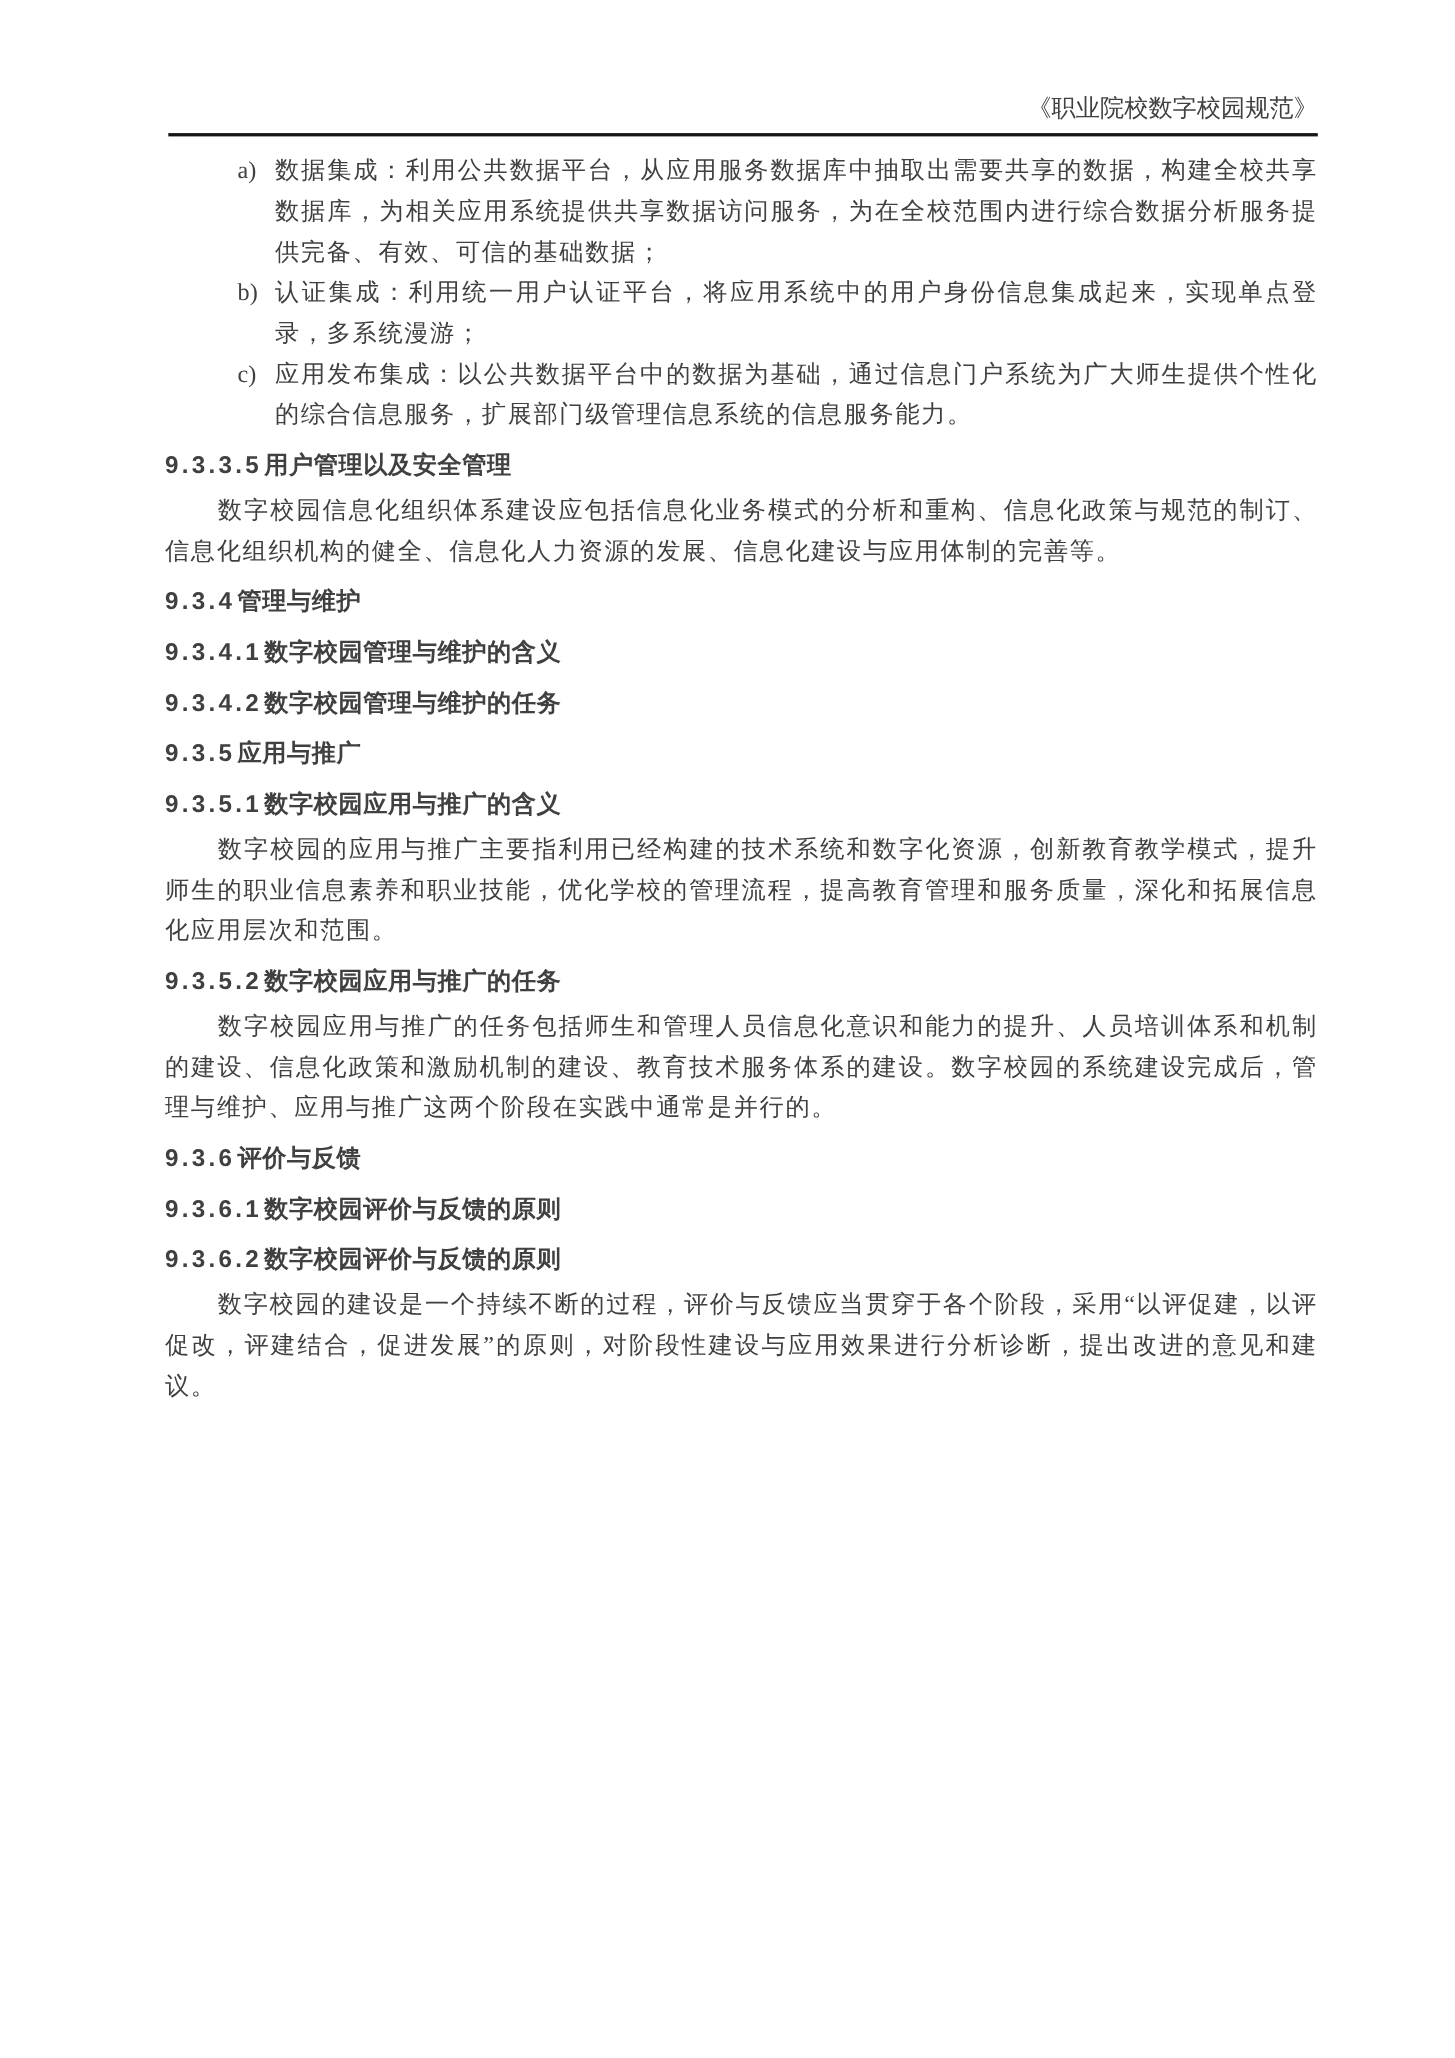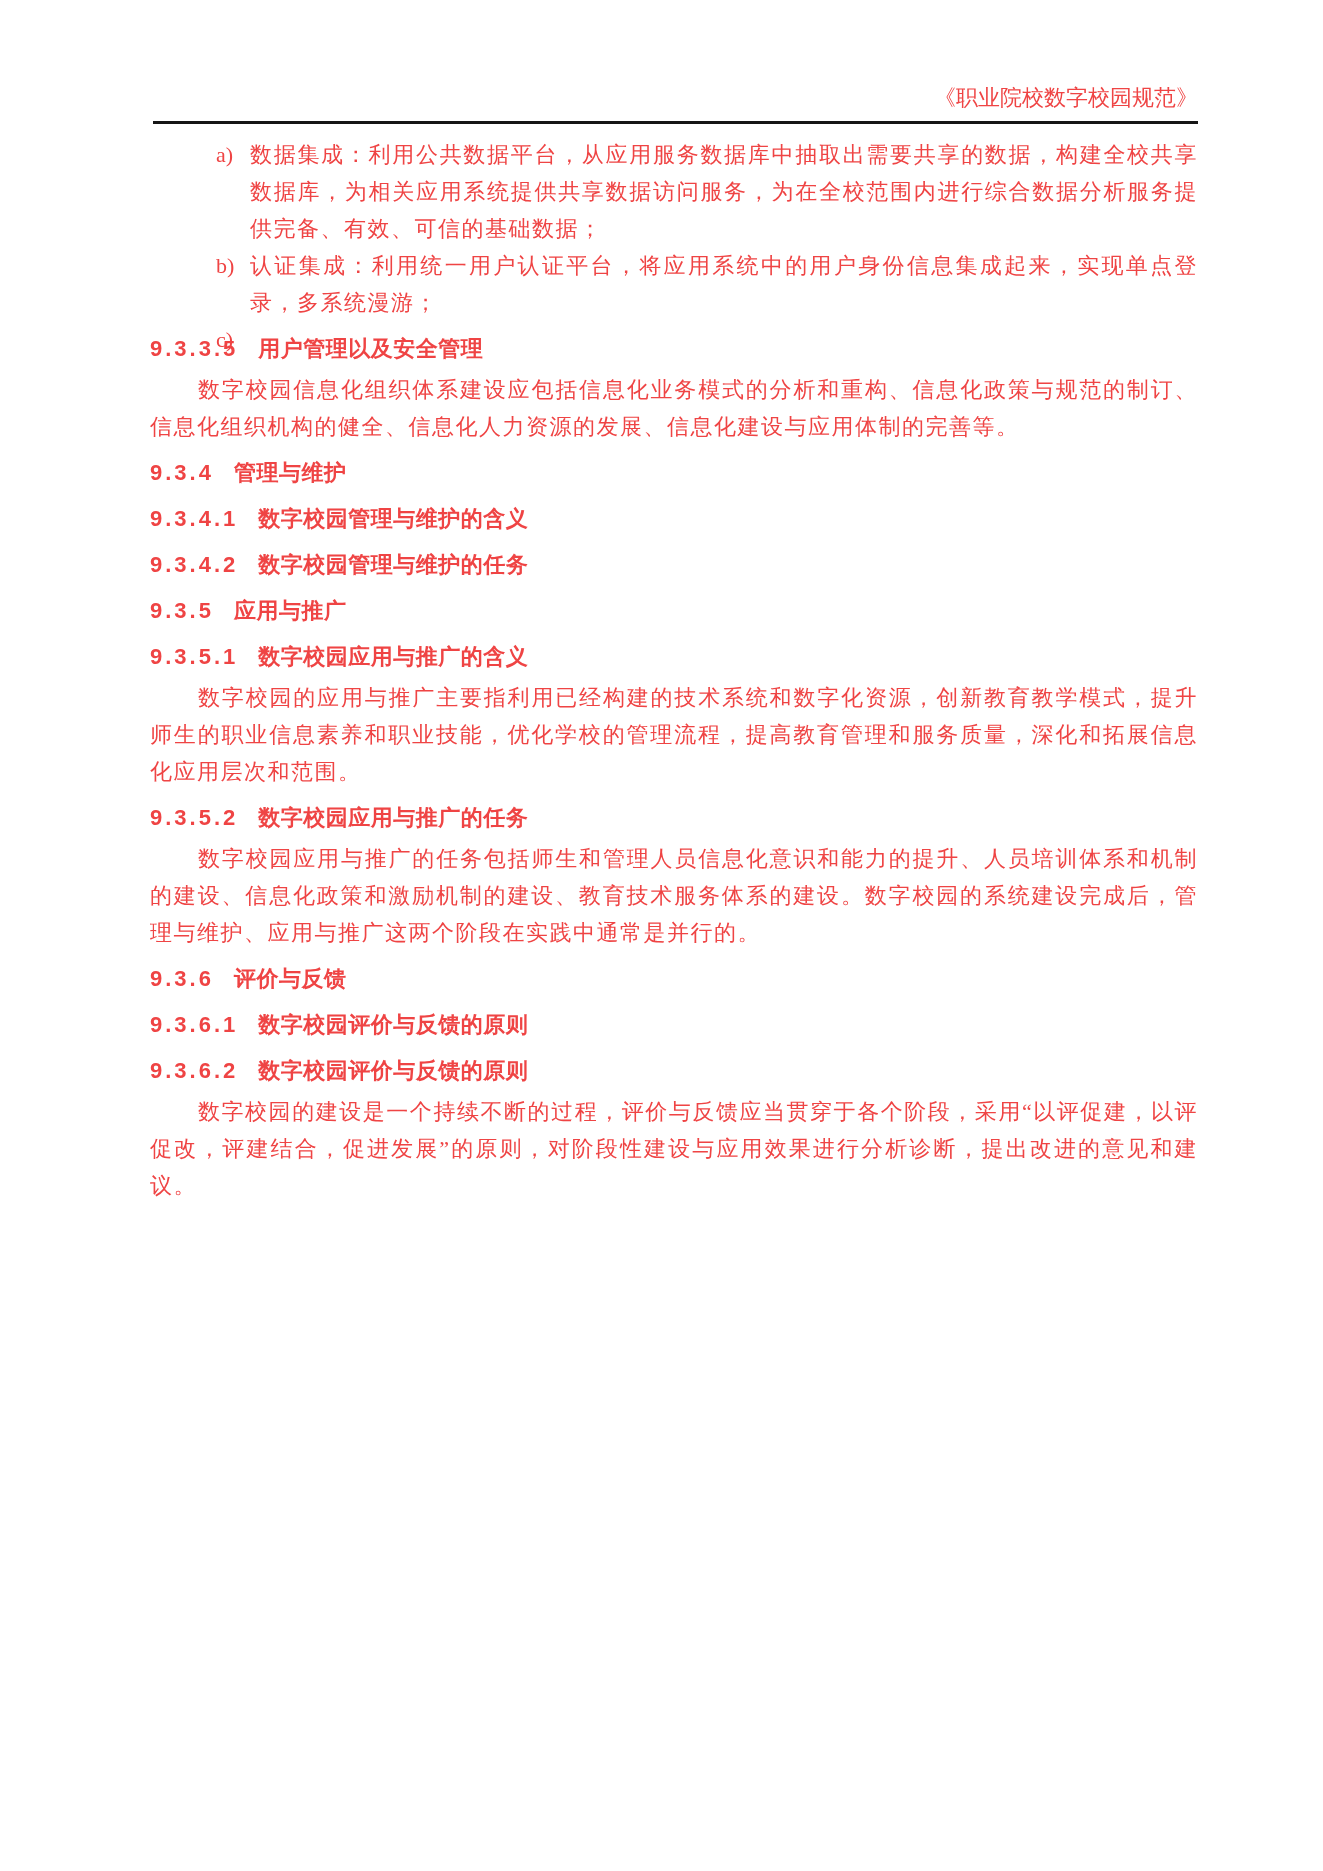--- a/index.html
+++ b/index.html
@@ -1,21 +1,21 @@
 <!DOCTYPE html>
 <html><head>
 <meta charset="utf-8">
 <style>
   html, body { margin: 0; padding: 0; background: #ffffff; }
   .page {
     position: relative;
     width: 1323px;
     height: 1589px;
     background: #ffffff;
-    color: #ef4444;
+    color: #404040;
     overflow: hidden;
   }
   .header {
     position: absolute;
     top: 84px;
     left: 153px;
     width: 1045px;
     text-align: right;
     font-family: "Liberation Serif", serif;
     font-size: 22px;
@@ -48,21 +48,21 @@
     font-family: "Liberation Sans", sans-serif;
     font-weight: bold;
     font-size: 22px;
     line-height: 37px;
     letter-spacing: 0.5px;
     margin: 9px 0 0 0;
     text-align: left;
   }
   .sec-heading .num {
     letter-spacing: 3px;
-    margin-right: 20px;
+    margin-right: 2px;
   }
   .sec-heading.lvl3 .num { }
   .para {
     margin: 4px 0 0 0;
     text-indent: 48px;
   }
   .footer {
     position: absolute;
     top: 1712px;
     left: 16px;
@@ -87,20 +87,21 @@
       <div class="list-item">
         <span class="marker">a)</span>
         <span>数据集成：利用公共数据平台，从应用服务数据库中抽取出需要共享的数据，构建全校共享数据库，为相关应用系统提供共享数据访问服务，为在全校范围内进行综合数据分析服务提供完备、有效、可信的基础数据；</span>
       </div>
       <div class="list-item">
         <span class="marker">b)</span>
         <span>认证集成：利用统一用户认证平台，将应用系统中的用户身份信息集成起来，实现单点登录，多系统漫游；</span>
       </div>
       <div class="list-item">
         <span class="marker">c)</span>
+        <span>应用发布集成：以公共数据平台中的数据为基础，通过信息门户系统为广大师生提供个性化的综合信息服务，扩展部门级管理信息系统的信息服务能力。</span>
       </div>
     </div>
 
     <div class="sec-heading lvl4">
       <span class="num">9.3.3.5</span><span>用户管理以及安全管理</span>
     </div>
     <p class="para">数字校园信息化组织体系建设应包括信息化业务模式的分析和重构、信息化政策与规范的制订、信息化组织机构的健全、信息化人力资源的发展、信息化建设与应用体制的完善等。</p>
 
     <div class="sec-heading lvl3">
       <span class="num">9.3.4</span><span>管理与维护</span>

